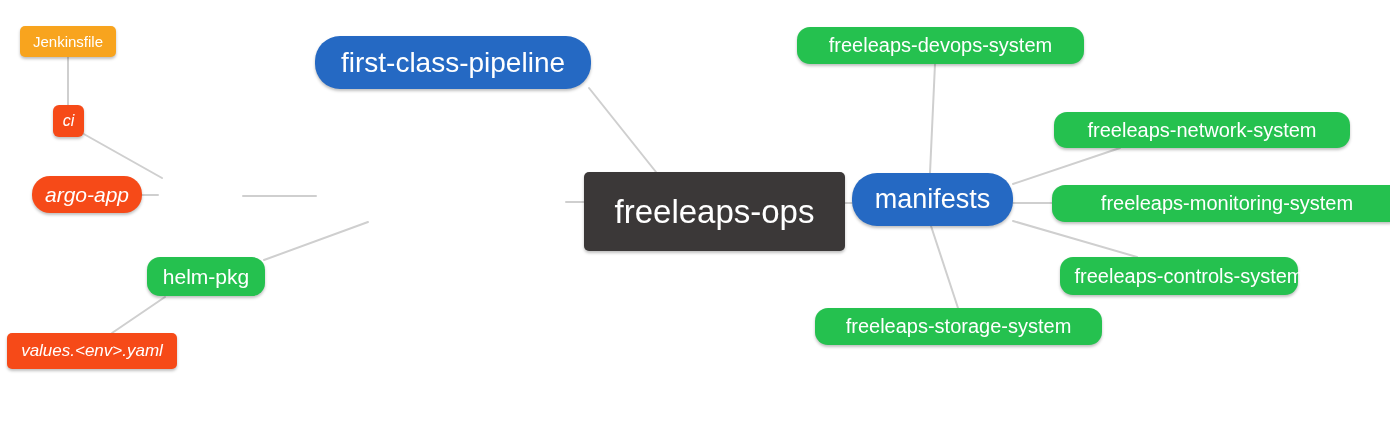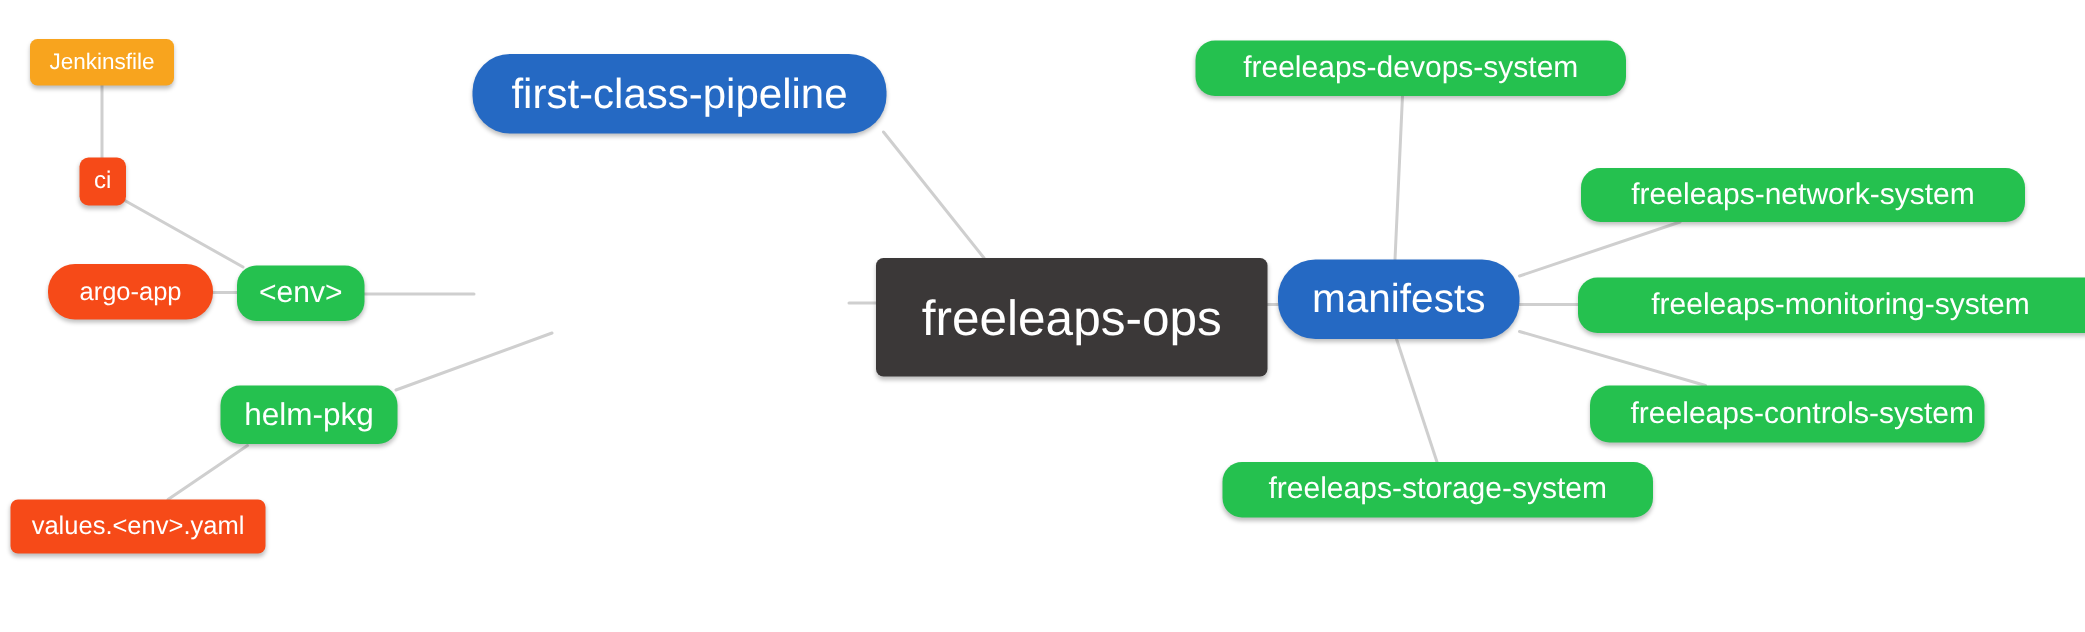--- a/index.html
+++ b/index.html
@@ -34,21 +34,21 @@
     color: #ffffff;
     border-radius: 5px;
     box-shadow: 0 2px 3px rgba(0,0,0,0.25);
     white-space: nowrap;
     cursor: pointer;
     box-sizing: border-box;
     user-select: none;
   }
   .c-blue   { background: var(--blue,   #2569c3); border-radius: 25px; }
   .c-green  { background: var(--green,  #25c14f); border-radius: 13px; }
-  .c-red    { background: var(--red,    #f64a18); }
+  .c-red    { background: var(--red,    #f64a18); font-style: italic; }
   .c-orange { background: var(--orange, #f8a41e); }
   .c-dark   { background: var(--dark,   #3b3838); }
 </style>
 </head>
 <body>
 
 <div class="canvas">
 
   <svg class="edge-layer" width="1390" height="421" viewBox="0 0 1390 421">
     <line x1="68" y1="57" x2="68" y2="105"></line>
@@ -62,26 +62,25 @@
     <line x1="845" y1="203" x2="852" y2="203"></line>
     <line x1="935" y1="64" x2="930" y2="173"></line>
     <line x1="1013" y1="184" x2="1120" y2="148"></line>
     <line x1="1013" y1="203" x2="1052" y2="203"></line>
     <line x1="1013" y1="221" x2="1137" y2="257"></line>
     <line x1="931" y1="226" x2="958" y2="308"></line>
   </svg>
 
   <div class="node c-orange" style="left:20px;   top:26px;  width:96px;  height:31px; font-size:15px;">Jenkinsfile</div>
   <div class="node c-red" style="left:53px;   top:105px; width:31px;  height:32px; font-size:16px; border-radius:6px;">ci</div>
-  <div class="node c-red" style="left:32px;   top:176px; width:110px;  height:37px; font-size:17px;border-radius:18px;">argo-app</div>
-  <div class="node c-green" style="left:158px;  top:177px; width:85px;  height:37px; font-size:20px;">&lt;env&gt;</div>
+  <div class="node c-red" style="left:32px;   top:176px; width:110px;  height:37px; font-size:21px;border-radius:18px;">argo-app</div>
   <div class="node c-green" style="left:147px;  top:257px; width:118px; height:39px; font-size:21px;">helm-pkg</div>
   <div class="node c-red" style="left:7px;    top:333px; width:170px; height:36px; font-size:17px;">values.&lt;env&gt;.yaml</div>
   <div class="node c-blue" style="left:315px;  top:36px;  width:276px; height:53px; font-size:28px;">first-class-pipeline</div>
   <div class="node c-dark" style="left:584px;  top:172px; width:261px; height:79px; font-size:33px;">freeleaps-ops</div>
   <div class="node c-blue" style="left:852px;  top:173px; width:161px; height:53px; font-size:27px;">manifests</div>
   <div class="node c-green" style="left:797px;  top:27px;  width:287px; height:37px; font-size:20px;">freeleaps-devops-system</div>
   <div class="node c-green" style="left:1054px; top:112px; width:296px; height:36px; font-size:20px;">freeleaps-network-system</div>
   <div class="node c-green" style="left:1052px; top:185px; width:350px; height:37px; font-size:20px;">freeleaps-monitoring-system</div>
-  <div class="node c-green" style="left:1060px; top:257px; width:263px; height:38px; font-size:20px;padding-left:20px;">freeleaps-controls-system</div>
+  <div class="node c-green" style="left:1060px; top:257px; width:238px; height:38px; font-size:20px;padding-left:20px;">freeleaps-controls-system</div>
   <div class="node c-green" style="left:815px;  top:308px; width:287px; height:37px; font-size:20px;">freeleaps-storage-system</div>
 
 </div>
 
 </body></html>

